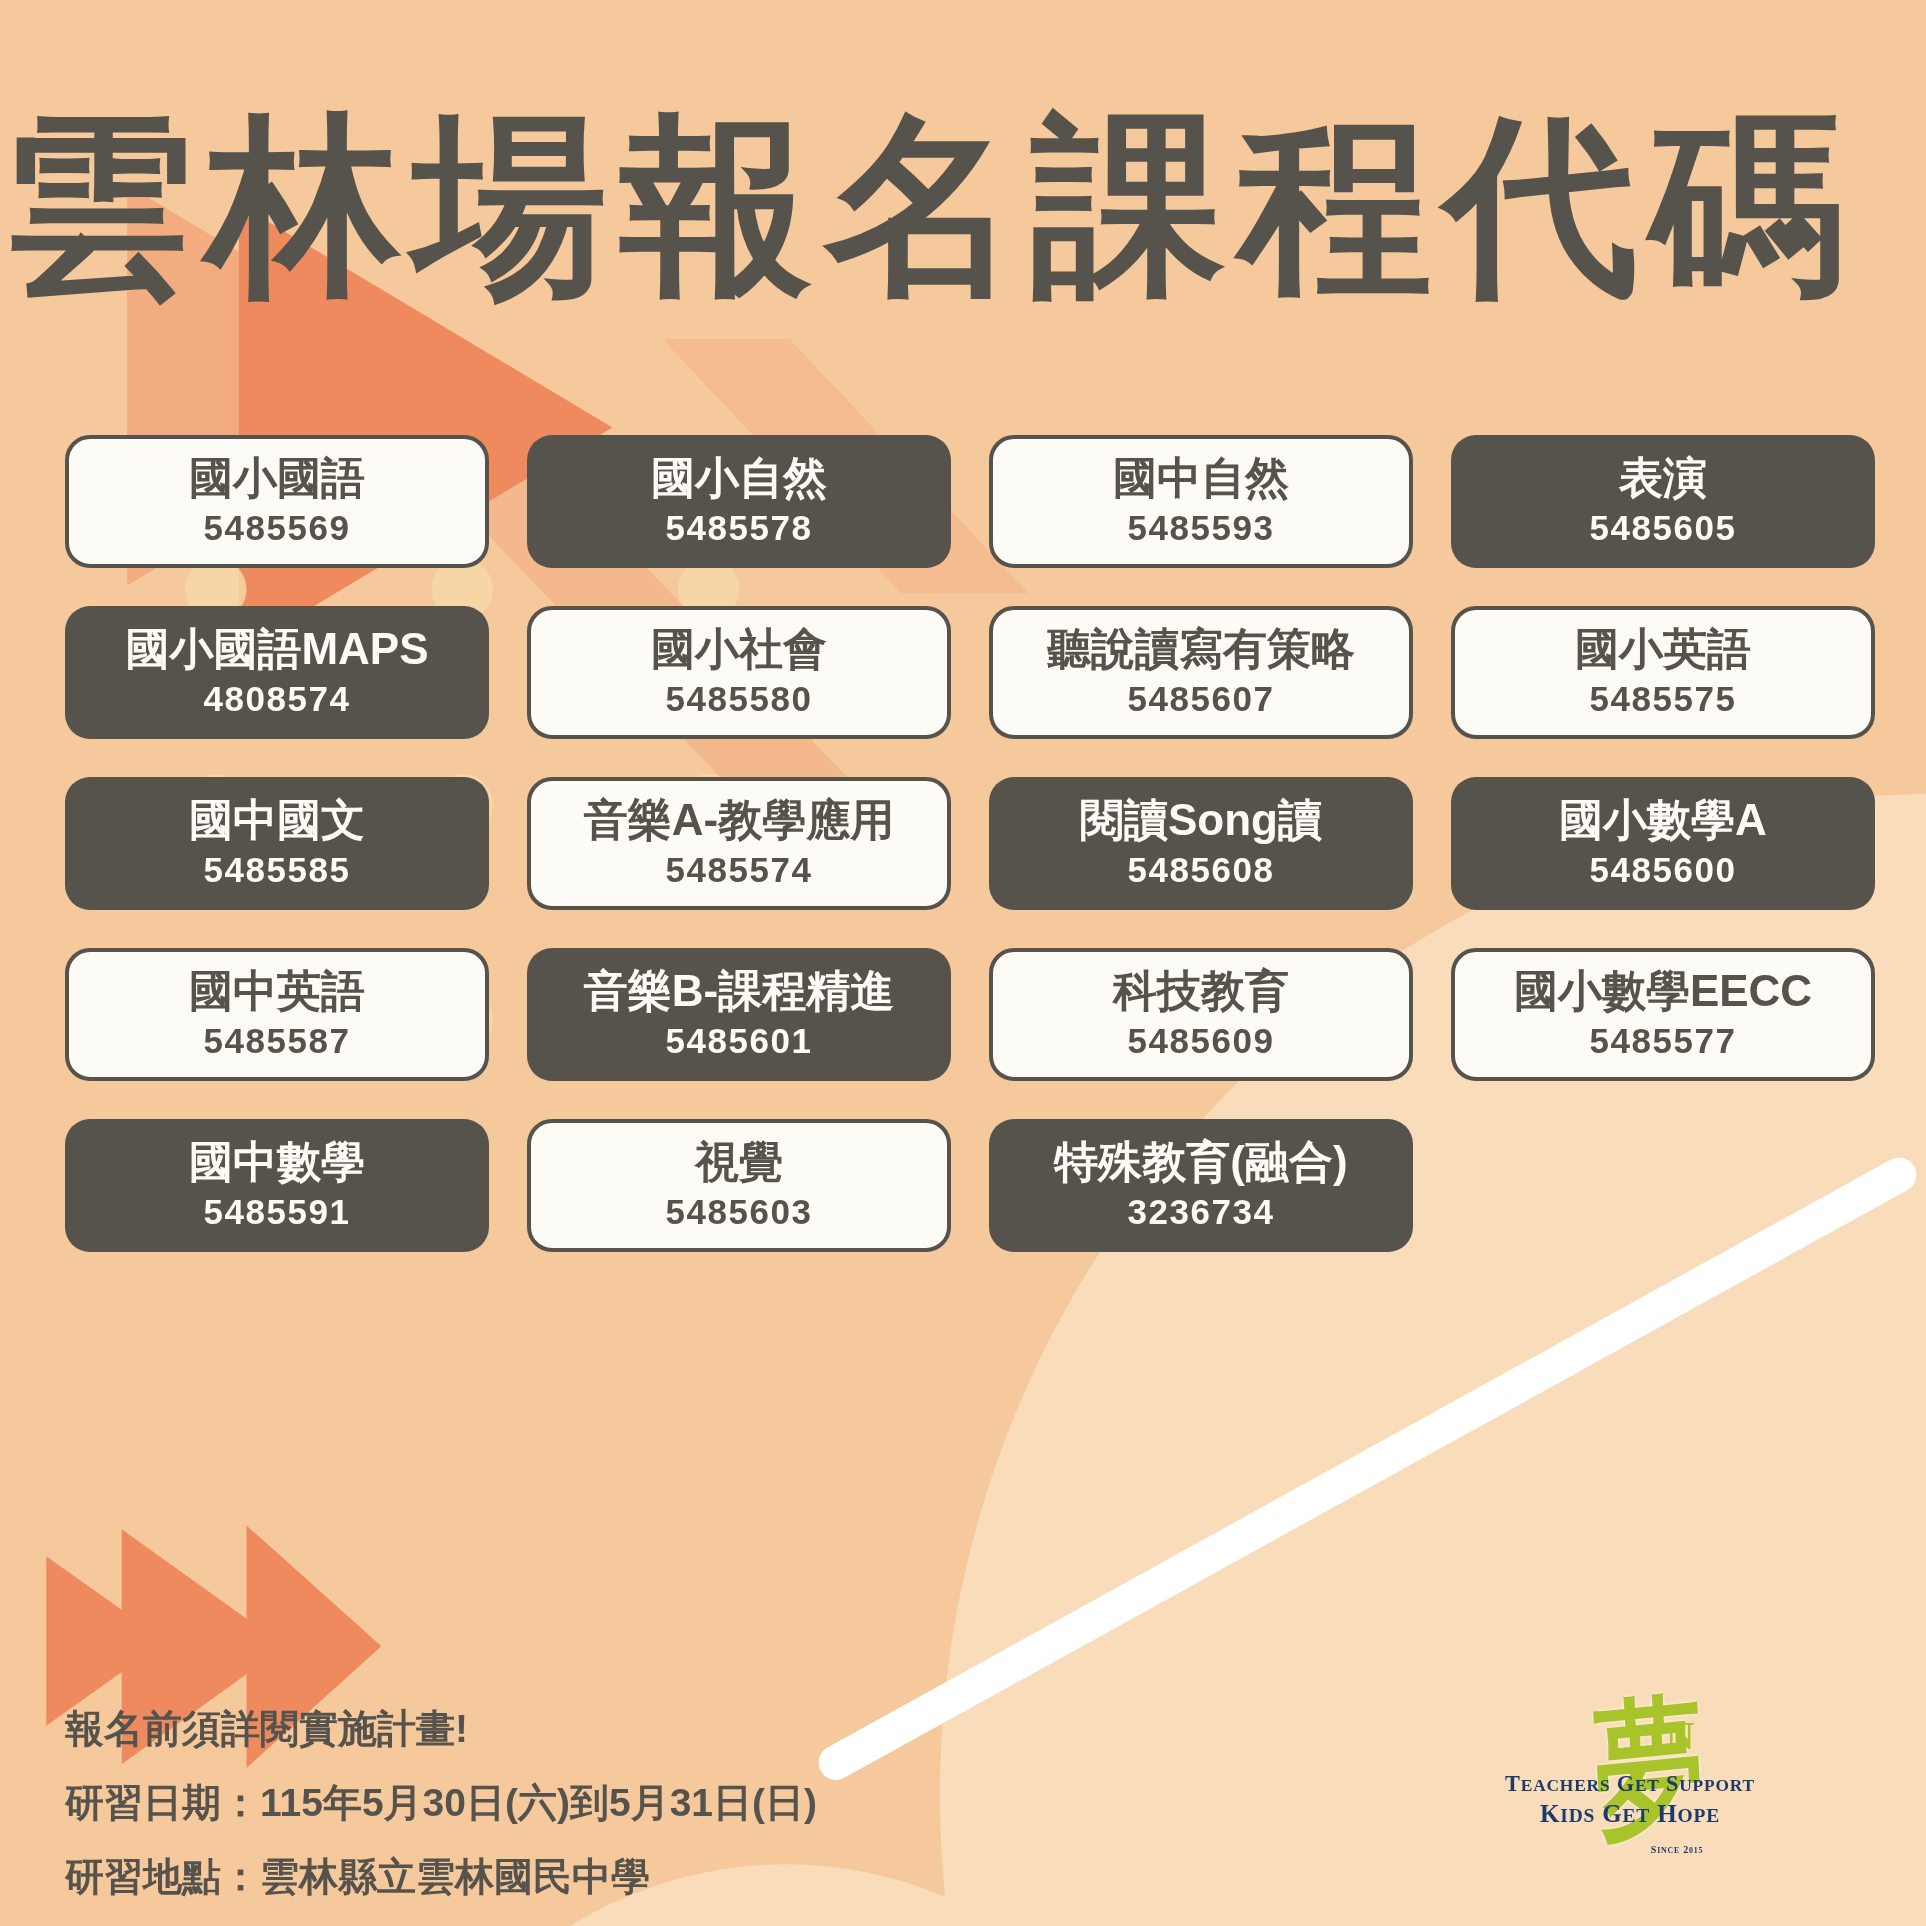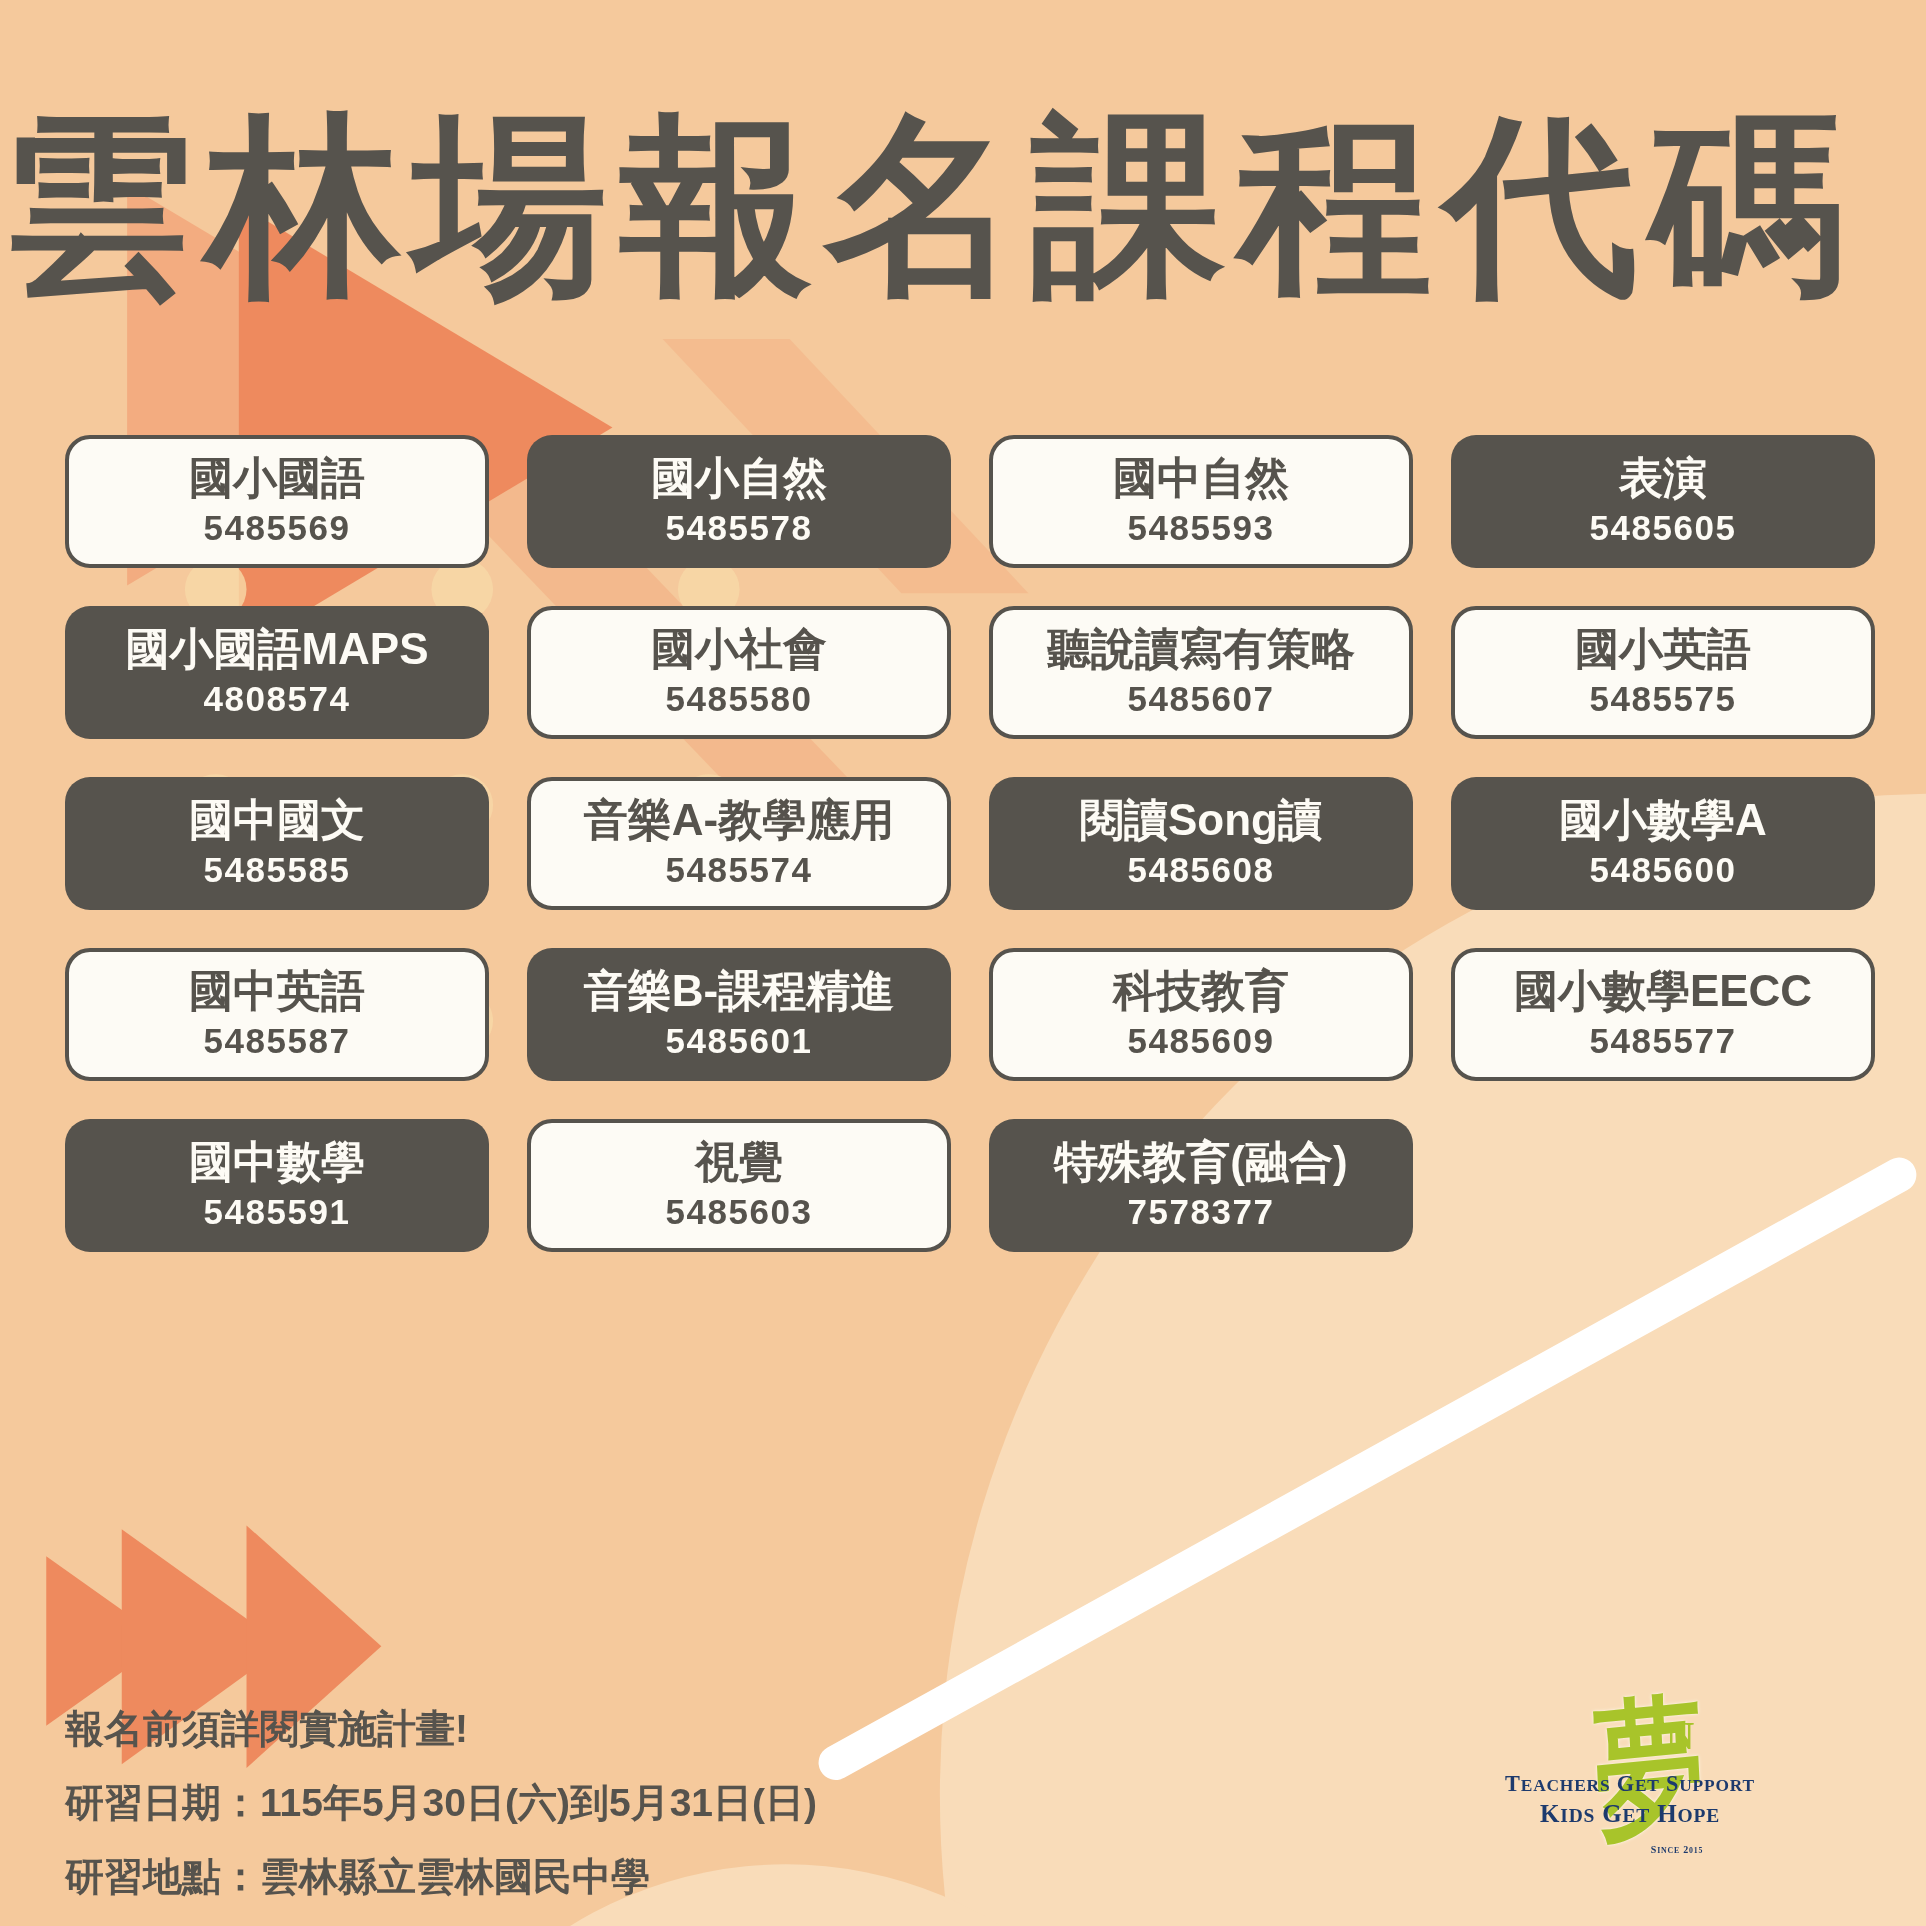--- a/index.html
+++ b/index.html
@@ -209,21 +209,21 @@
       <div class="code">5485591</div>
     </div>
 
     <div class="card light">
       <div class="name">視覺</div>
       <div class="code">5485603</div>
     </div>
 
     <div class="card dark">
       <div class="name">特殊教育(融合)</div>
-      <div class="code">7578377</div>
+      <div class="code">3236734</div>
     </div>
   </div>
 
   <div id="footer">
     <div>報名前須詳閱實施計畫!</div>
     <div>研習日期：115年5月30日(六)到5月31日(日)</div>
     <div>研習地點：雲林縣立雲林國民中學</div>
   </div>
 
   <div id="logo">

